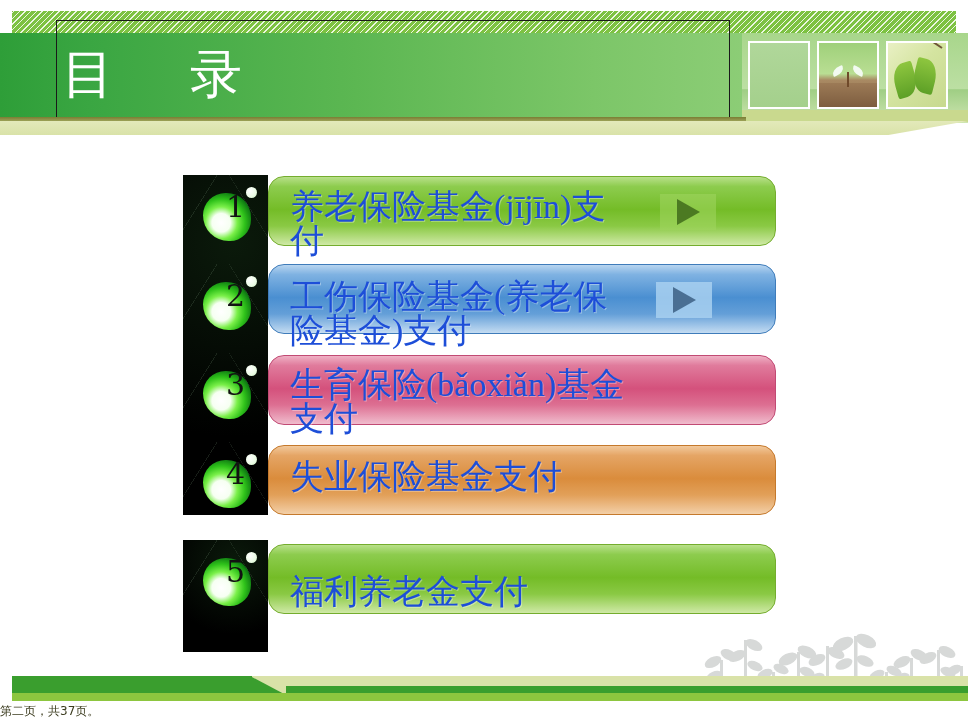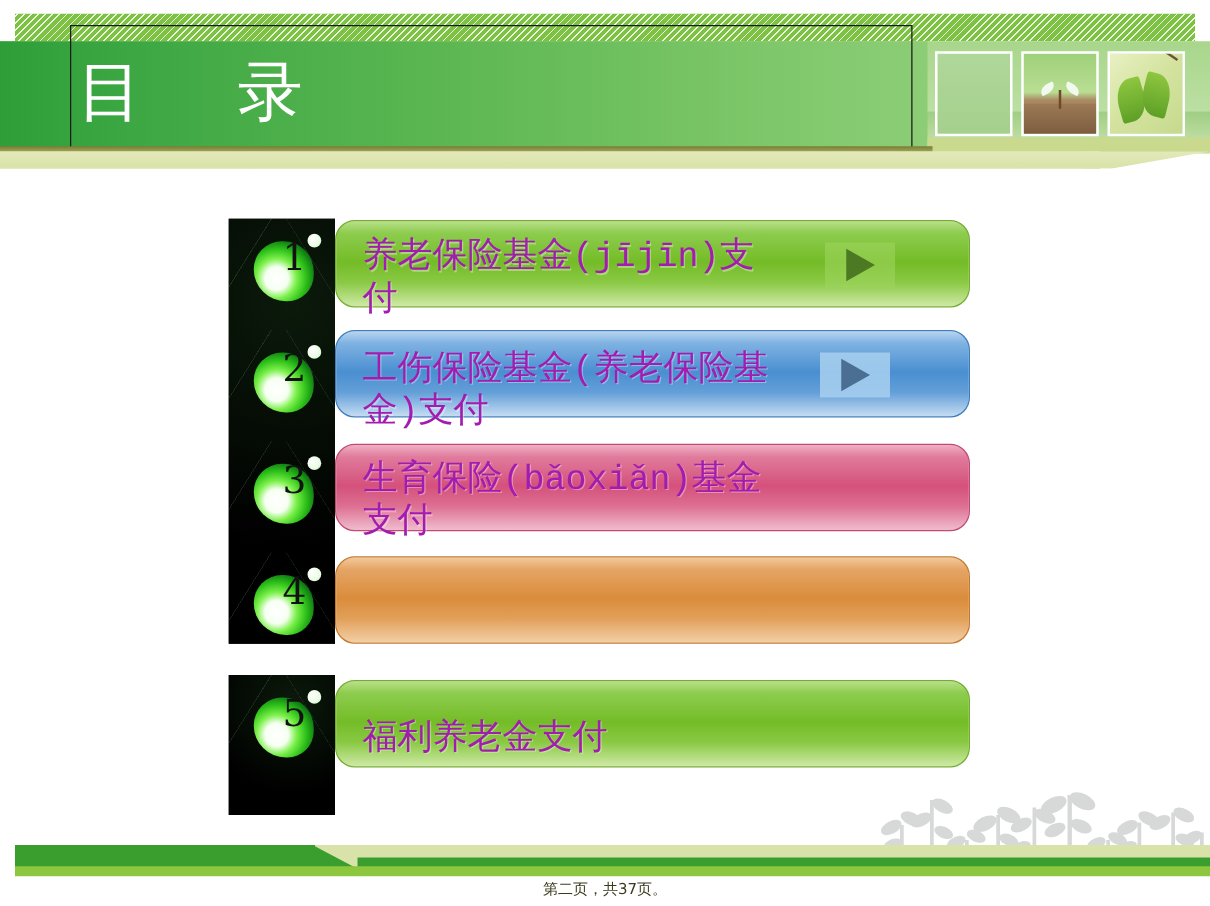--- a/index.html
+++ b/index.html
@@ -221,24 +221,24 @@
     border-radius: 16px;
     box-sizing: border-box;
   }
   .bar-green  { background: linear-gradient(to bottom, #b9e08a 0%, #8dcc4e 14%, #74bc27 48%, #8ac944 72%, #cfe9a6 100%); border: 1px solid #74ad2e; }
   .bar-blue   { background: linear-gradient(to bottom, #b8d5f0 0%, #7fb2e2 14%, #4a8fd1 48%, #649fd8 72%, #c4dcf2 100%); border: 1px solid #3f7cba; }
   .bar-pink   { background: linear-gradient(to bottom, #efb0c4 0%, #e07b9c 14%, #d4517c 48%, #dd6f92 72%, #f0bccd 100%); border: 1px solid #c14a74; }
   .bar-orange { background: linear-gradient(to bottom, #f2c99c 0%, #e5a565 14%, #da8c3c 48%, #e2a059 72%, #f3cfa7 100%); border: 1px solid #c5792c; }
 
   .bar-label {
     position: absolute;
-    font-size: 28px;
+    font-size: 34px;
     line-height: 34px;
-    color: #a21caf;
-    font-family: Liberation Mono, monospace;
+    color: #1d4ed8;
+    font-family: Liberation Serif, serif;
     white-space: pre-wrap;
     text-shadow: 1px 1px 0 rgba(255,255,255,0.35);
   }
 
   
   .play-btn {
     position: absolute;
     width: 56px;
     height: 36px;
     display: flex;
@@ -295,21 +295,21 @@
     position: absolute;
     left: 12px; top: 693px;
     width: 956px;
     height: 8px;
     background: #8dc63f;
   }
   .footer-note {
     position: absolute;
     left: 0; top: 703px;
     width: 968px;
-    text-align: center;
+    text-align: left;
     font-size: 12px;
     line-height: 16px;
     color: #3b3b1e;
     font-family: "DejaVu Sans", "Liberation Sans", sans-serif;
   }
 </style>
 </head>
 <body>
 
 <div class="header-wrap">
@@ -383,20 +383,21 @@
   <div class="row-bar bar-blue" style="top:124px; height:70px;"></div>
   <div class="bar-label" style="left:290px; top:140px; width:340px;">工伤保险基金(养老保险基金)支付</div>
   <div class="play-btn blue" style="left:656px; top:142px;">
     <span class="play-tri blue"></span>
   </div>
 
   <div class="row-bar bar-pink" style="top:215px; height:70px;"></div>
   <div class="bar-label" style="left:290px; top:228px; width:345px;">生育保险(bǎoxiǎn)基金支付</div>
 
   <div class="row-bar bar-orange" style="top:305px; height:70px;"></div>
+  <div class="bar-label" style="left:290px; top:320px; width:345px;">失业保险基金支付</div>
 
   <div class="row-bar bar-green" style="top:404px; height:70px;"></div>
   <div class="bar-label" style="left:290px; top:435px; width:345px;">福利养老金支付</div>
 </div>
 
 <div class="plants">
   <svg width="292" height="70" viewBox="0 0 292 70" xmlns="http://www.w3.org/2000/svg" aria-hidden="true">
     <g fill="#d7d9d8">
       <g>
         <rect x="44" y="32" width="3" height="38"></rect>

